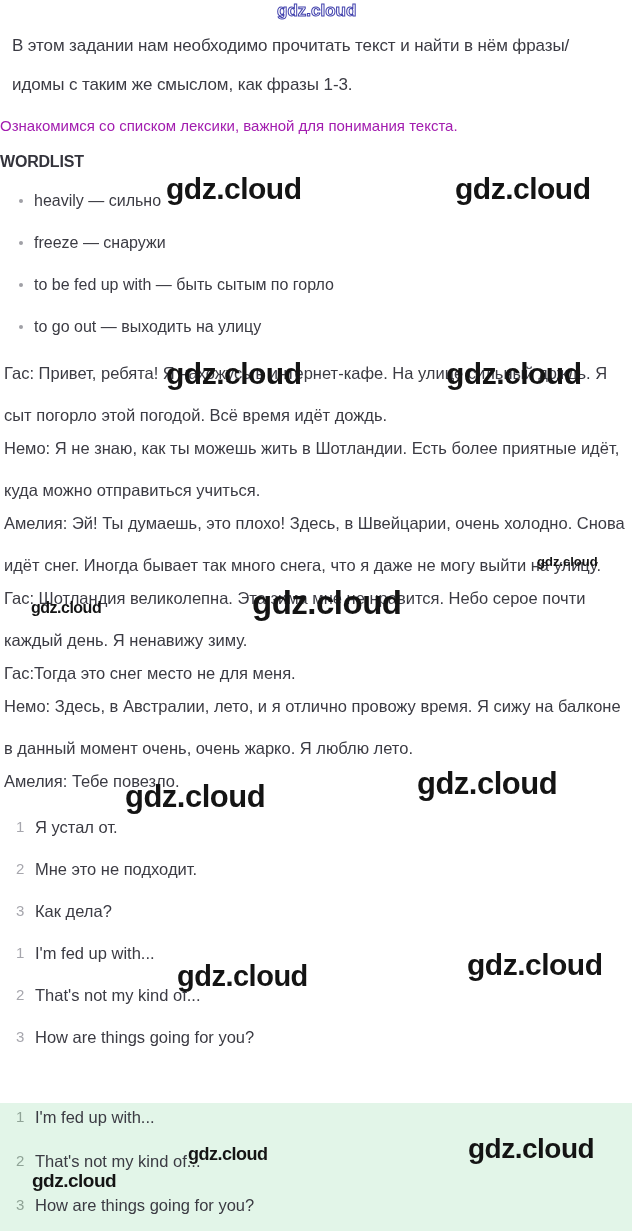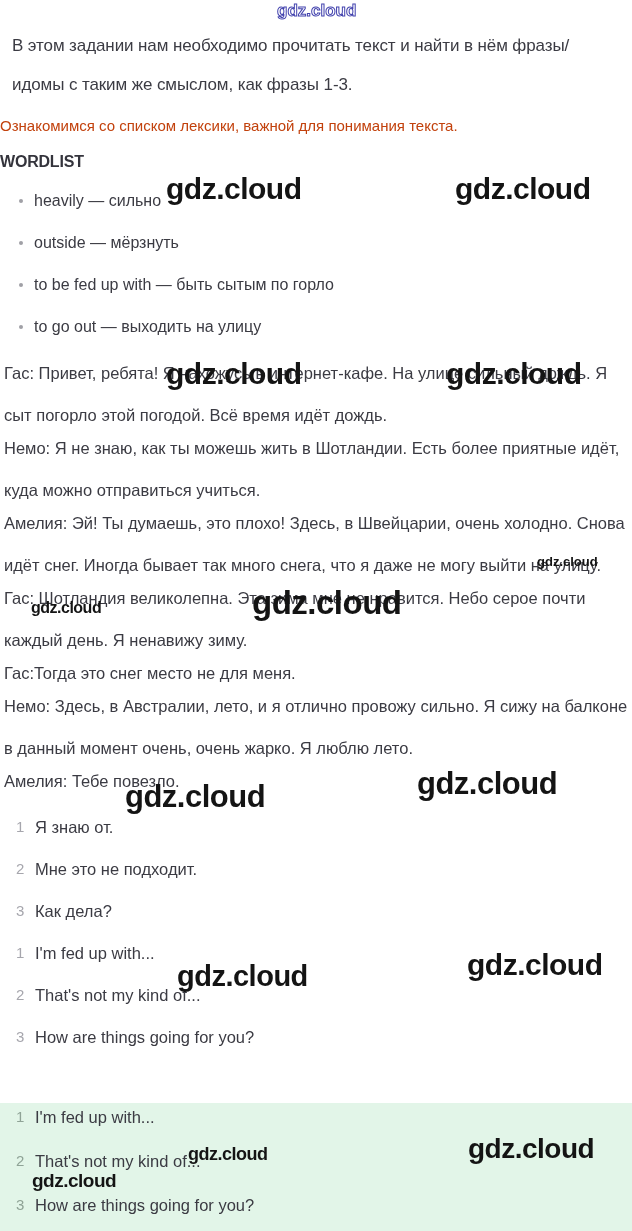--- a/index.html
+++ b/index.html
@@ -2,21 +2,21 @@
 <html><head>
 <meta charset="utf-8">
 <style>
   html,body{margin:0;padding:0;background:#ffffff;}
   .page{
     position:relative;width:632px;height:1231px;overflow:hidden;background:#ffffff;
     font-family:"Liberation Sans",sans-serif;color:#3b3b43;
   }
   .content{position:absolute;left:0;top:14px;right:0;}
   .intro{font-size:17px;line-height:39px;margin:12px;color:#3b3b43;font-weight:400;letter-spacing:-0.1px;}
-  .subtitle{font-size:15px;line-height:20px;margin:6px 0 4px;color:#c2410c;font-weight:400;}
+  .subtitle{font-size:15px;line-height:20px;margin:6px 0 4px;color:#a21caf;font-weight:400;}
   .wordlist-title{font-size:16px;line-height:20px;margin:16px 0 0;color:#34343c;font-weight:700;letter-spacing:-0.2px;}
   .wordlist{list-style:none;margin:8px 0 0;padding:0;}
   .wordlist li{position:relative;font-size:16px;line-height:42px;padding-left:34px;color:#3b3b43;}
   .wordlist li::before{content:"";position:absolute;left:19px;top:19px;width:4px;height:4px;border-radius:50%;background:#a0a0a6;}
   .dialogue{margin:4px;}
   .dialogue p{font-size:16.5px;line-height:42px;margin:0 0 -9px;color:#3b3b43;}
   .dialogue p:last-child{margin-bottom:0;}
   .num-list{list-style:none;margin:0;padding:0;}
   .num-list li{position:relative;font-size:16.5px;line-height:42px;padding-left:35px;color:#3b3b43;}
   .num-list .num{position:absolute;left:16px;top:0;font-size:15px;color:#a6a6ad;}
@@ -52,39 +52,39 @@
   <span class="wm" style="left:468px;top:1133px;font-size:28px;">gdz.cloud</span>
   <span class="wm" style="left:32px;top:1170px;font-size:19px;">gdz.cloud</span>
 
   <div class="content">
     <p class="intro">В этом задании нам необходимо прочитать текст и найти в нём фразы/идомы с таким же смыслом, как фразы 1-3.</p>
     <p class="subtitle">Ознакомимся со списком лексики, важной для понимания текста.</p>
     <h2 class="wordlist-title">WORDLIST</h2>
 
     <ul class="wordlist">
       <li>heavily — сильно</li>
-      <li>outside — мёрзнуть</li>
+      <li>freeze — снаружи</li>
       <li>to be fed up with — быть сытым по горло</li>
       <li>to go out — выходить на улицу</li>
     </ul>
 
     <div class="dialogue">
       <p>Гас: Привет, ребята! Я нахожусь в интернет-кафе. На улице сильный дождь. Я сыт погорло этой погодой. Всё время идёт дождь.</p>
       <p>Немо: Я не знаю, как ты можешь жить в Шотландии. Есть более приятные идёт, куда можно отправиться учиться.</p>
       <p>Амелия: Эй! Ты думаешь, это плохо! Здесь, в Швейцарии, очень холодно. Снова идёт снег. Иногда бывает так много снега, что я даже не могу выйти на улицу.</p>
       <p>Гас: Шотландия великолепна. Эта зима мне не нравится. Небо серое почти каждый день. Я ненавижу зиму.</p>
       <p>Гас:Тогда это снег место не для меня.</p>
-      <p>Немо: Здесь, в Австралии, лето, и я отлично провожу сильно. Я сижу на балконе в данный момент очень, очень жарко. Я люблю лето.</p>
+      <p>Немо: Здесь, в Австралии, лето, и я отлично провожу время. Я сижу на балконе в данный момент очень, очень жарко. Я люблю лето.</p>
       <p>Амелия: Тебе повезло.</p>
     </div>
 
     <ol class="num-list">
       <li>
         <span class="num">1</span>
-        <span>Я знаю от.</span>
+        <span>Я устал от.</span>
       </li>
       <li>
         <span class="num">2</span>
         <span>Мне это не подходит.</span>
       </li>
       <li>
         <span class="num">3</span>
         <span>Как дела?</span>
       </li>
     </ol>

